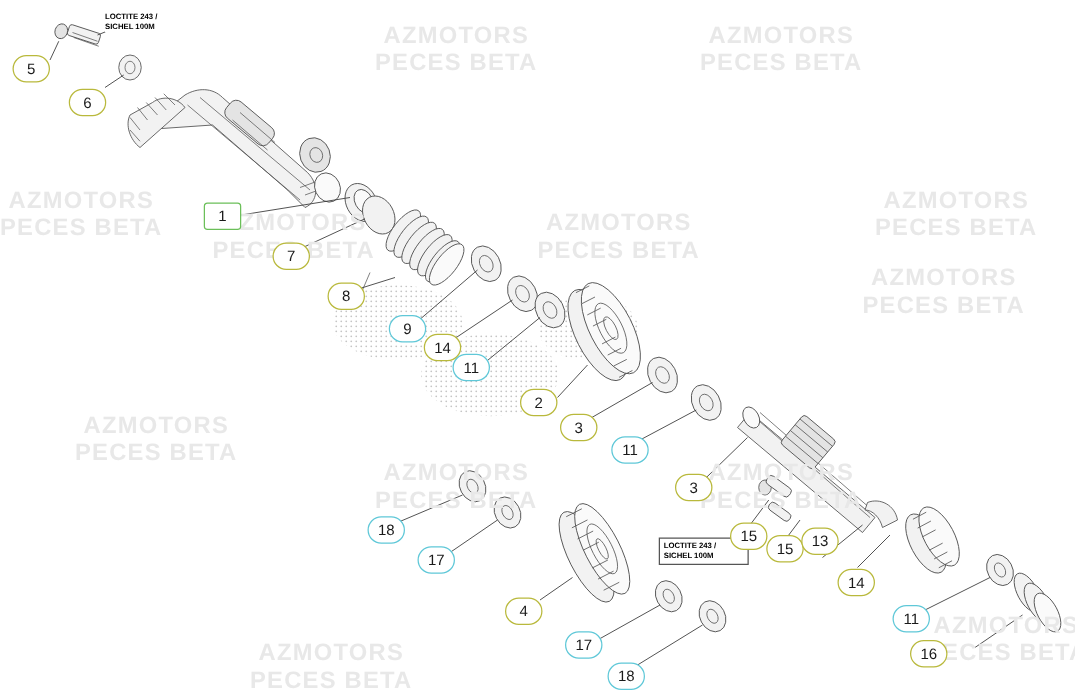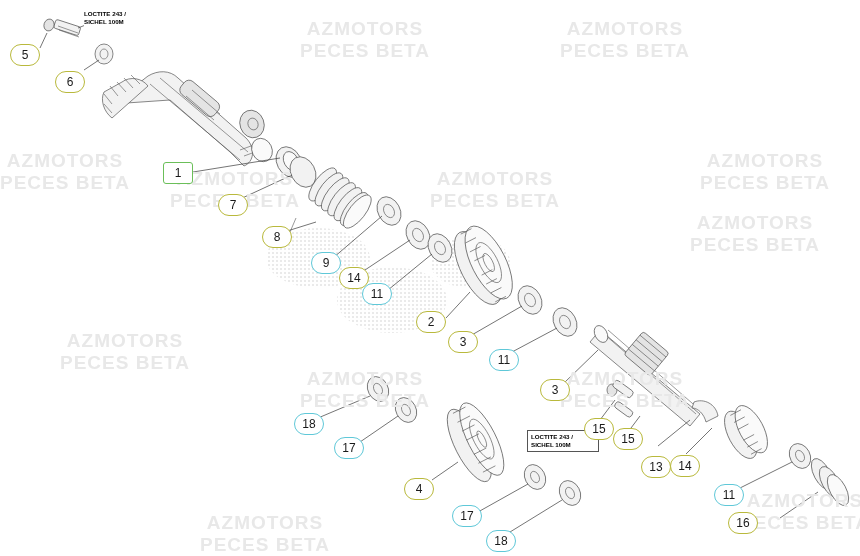--- a/index.html
+++ b/index.html
@@ -307,21 +307,21 @@
   <div class="callout olive" style="left:339px;top:267px;">14</div>
   <div class="callout cyan" style="left:362px;top:283px;">11</div>
   <div class="callout olive" style="left:416px;top:311px;">2</div>
   <div class="callout olive" style="left:448px;top:331px;">3</div>
   <div class="callout cyan" style="left:489px;top:349px;">11</div>
   <div class="callout olive" style="left:540px;top:379px;">3</div>
   <div class="callout cyan" style="left:294px;top:413px;">18</div>
   <div class="callout cyan" style="left:334px;top:437px;">17</div>
   <div class="callout olive" style="left:584px;top:418px;">15</div>
   <div class="callout olive" style="left:613px;top:428px;">15</div>
-  <div class="callout olive" style="left:641px;top:456px;">13</div>
+  <div class="callout olive" style="left:641px;top:422px;">13</div>
   <div class="callout olive" style="left:670px;top:455px;">14</div>
   <div class="callout olive" style="left:404px;top:478px;">4</div>
   <div class="callout cyan" style="left:452px;top:505px;">17</div>
   <div class="callout cyan" style="left:486px;top:530px;">18</div>
   <div class="callout cyan" style="left:714px;top:484px;">11</div>
   <div class="callout olive" style="left:728px;top:512px;">16</div>
 
 </div>
 
 </body></html>

